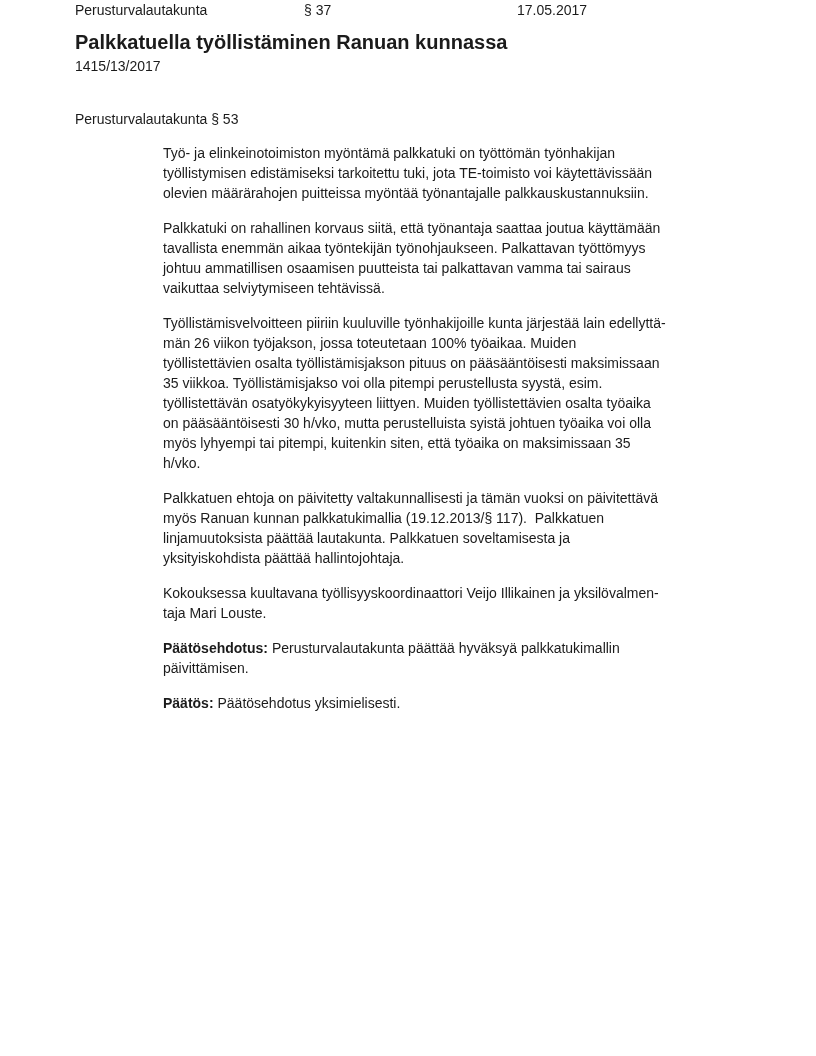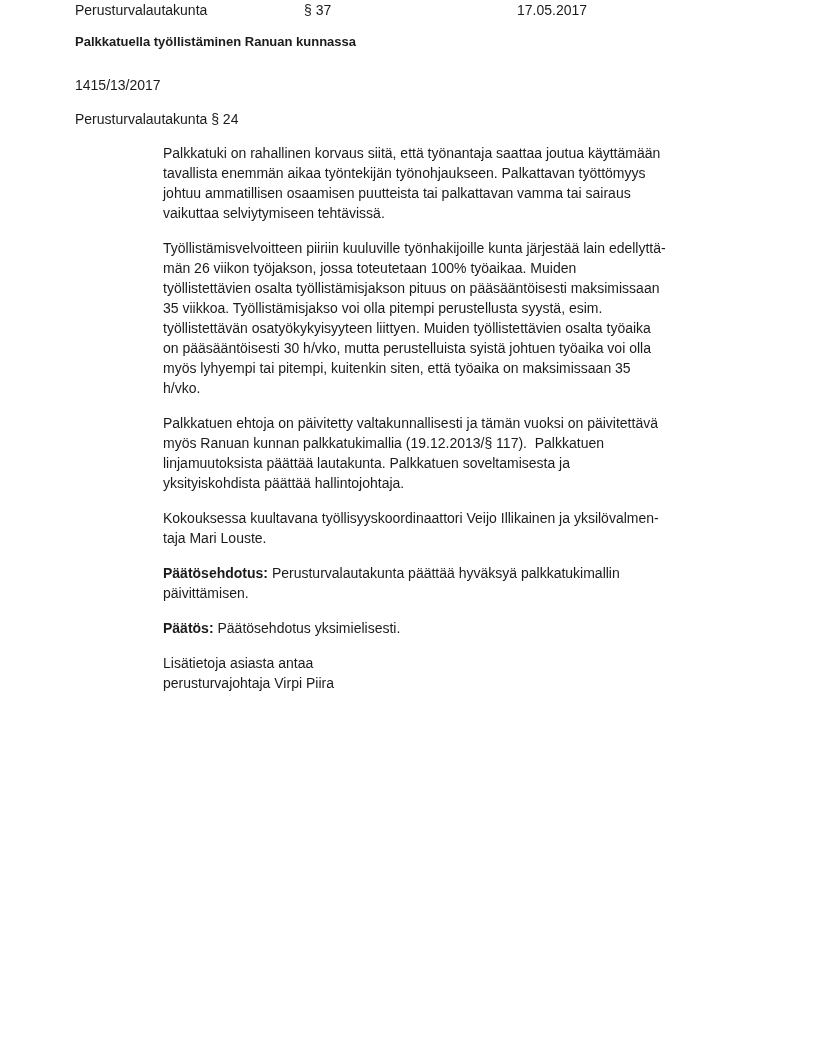--- a/index.html
+++ b/index.html
@@ -24,31 +24,31 @@
     line-height: 20px;
     white-space: pre;
   }
   .hdr-committee { left: 75px; }
   .hdr-section   { left: 304px; }
   .hdr-date      { left: 517px; }
   .doc-title {
     position: absolute;
     left: 75px;
     top: 30px;
-    font-size: 13px;
+    font-size: 20px;
     line-height: 24px;
     font-weight: bold;
     white-space: pre;
     margin: 0;
     text-align: right;
   }
   .case-number {
     position: absolute;
     left: 75px;
-    top: 75px;
+    top: 56px;
     font-size: 14px;
     line-height: 20px;
     white-space: pre;
   }
   .subheading {
     position: absolute;
     left: 75px;
     top: 109px;
     font-size: 14px;
     line-height: 20px;
@@ -76,23 +76,26 @@
 <div class="page">
 
   <div class="hdr-item hdr-committee">Perusturvalautakunta</div>
   <div class="hdr-item hdr-section">§ 37</div>
   <div class="hdr-item hdr-date">17.05.2017</div>
 
   <h1 class="doc-title">Palkkatuella työllistäminen Ranuan kunnassa</h1>
 
   <div class="case-number">1415/13/2017</div>
 
-  <div class="subheading">Perusturvalautakunta § 24</div>
+  <div class="subheading">Perusturvalautakunta § 53</div>
 
   <div class="body-block">
+    <p class="para">Työ- ja elinkeinotoimiston myöntämä palkkatuki on työttömän työnhakijan
+työllistymisen edistämiseksi tarkoitettu tuki, jota TE-toimisto voi käytettävissään
+olevien määrärahojen puitteissa myöntää työnantajalle palkkauskustannuksiin.</p>
     <p class="para">Palkkatuki on rahallinen korvaus siitä, että työnantaja saattaa joutua käyttämään
 tavallista enemmän aikaa työntekijän työnohjaukseen. Palkattavan työttömyys
 johtuu ammatillisen osaamisen puutteista tai palkattavan vamma tai sairaus
 vaikuttaa selviytymiseen tehtävissä.</p>
     <p class="para">Työllistämisvelvoitteen piiriin kuuluville työnhakijoille kunta järjestää lain edellyttä-
 män 26 viikon työjakson, jossa toteutetaan 100% työaikaa. Muiden
 työllistettävien osalta työllistämisjakson pituus on pääsääntöisesti maksimissaan
 35 viikkoa. Työllistämisjakso voi olla pitempi perustellusta syystä, esim.
 työllistettävän osatyökykyisyyteen liittyen. Muiden työllistettävien osalta työaika
 on pääsääntöisesti 30 h/vko, mutta perustelluista syistä johtuen työaika voi olla
@@ -103,17 +106,15 @@
 linjamuutoksista päättää lautakunta. Palkkatuen soveltamisesta ja
 yksityiskohdista päättää hallintojohtaja.</p>
     <p class="para">Kokouksessa kuultavana työllisyyskoordinaattori Veijo Illikainen ja yksilövalmen-
 taja Mari Louste.</p>
 
     <p class="para"><span class="label">Päätösehdotus:</span><span> Perusturvalautakunta päättää hyväksyä palkkatukimallin
 päivittämisen.</span></p>
 
     <p class="para"><span class="label">Päätös:</span><span> Päätösehdotus yksimielisesti.</span></p>
 
-    <p class="para">Lisätietoja asiasta antaa
-perusturvajohtaja Virpi Piira</p>
   </div>
 
 </div>
 
 </body></html>

